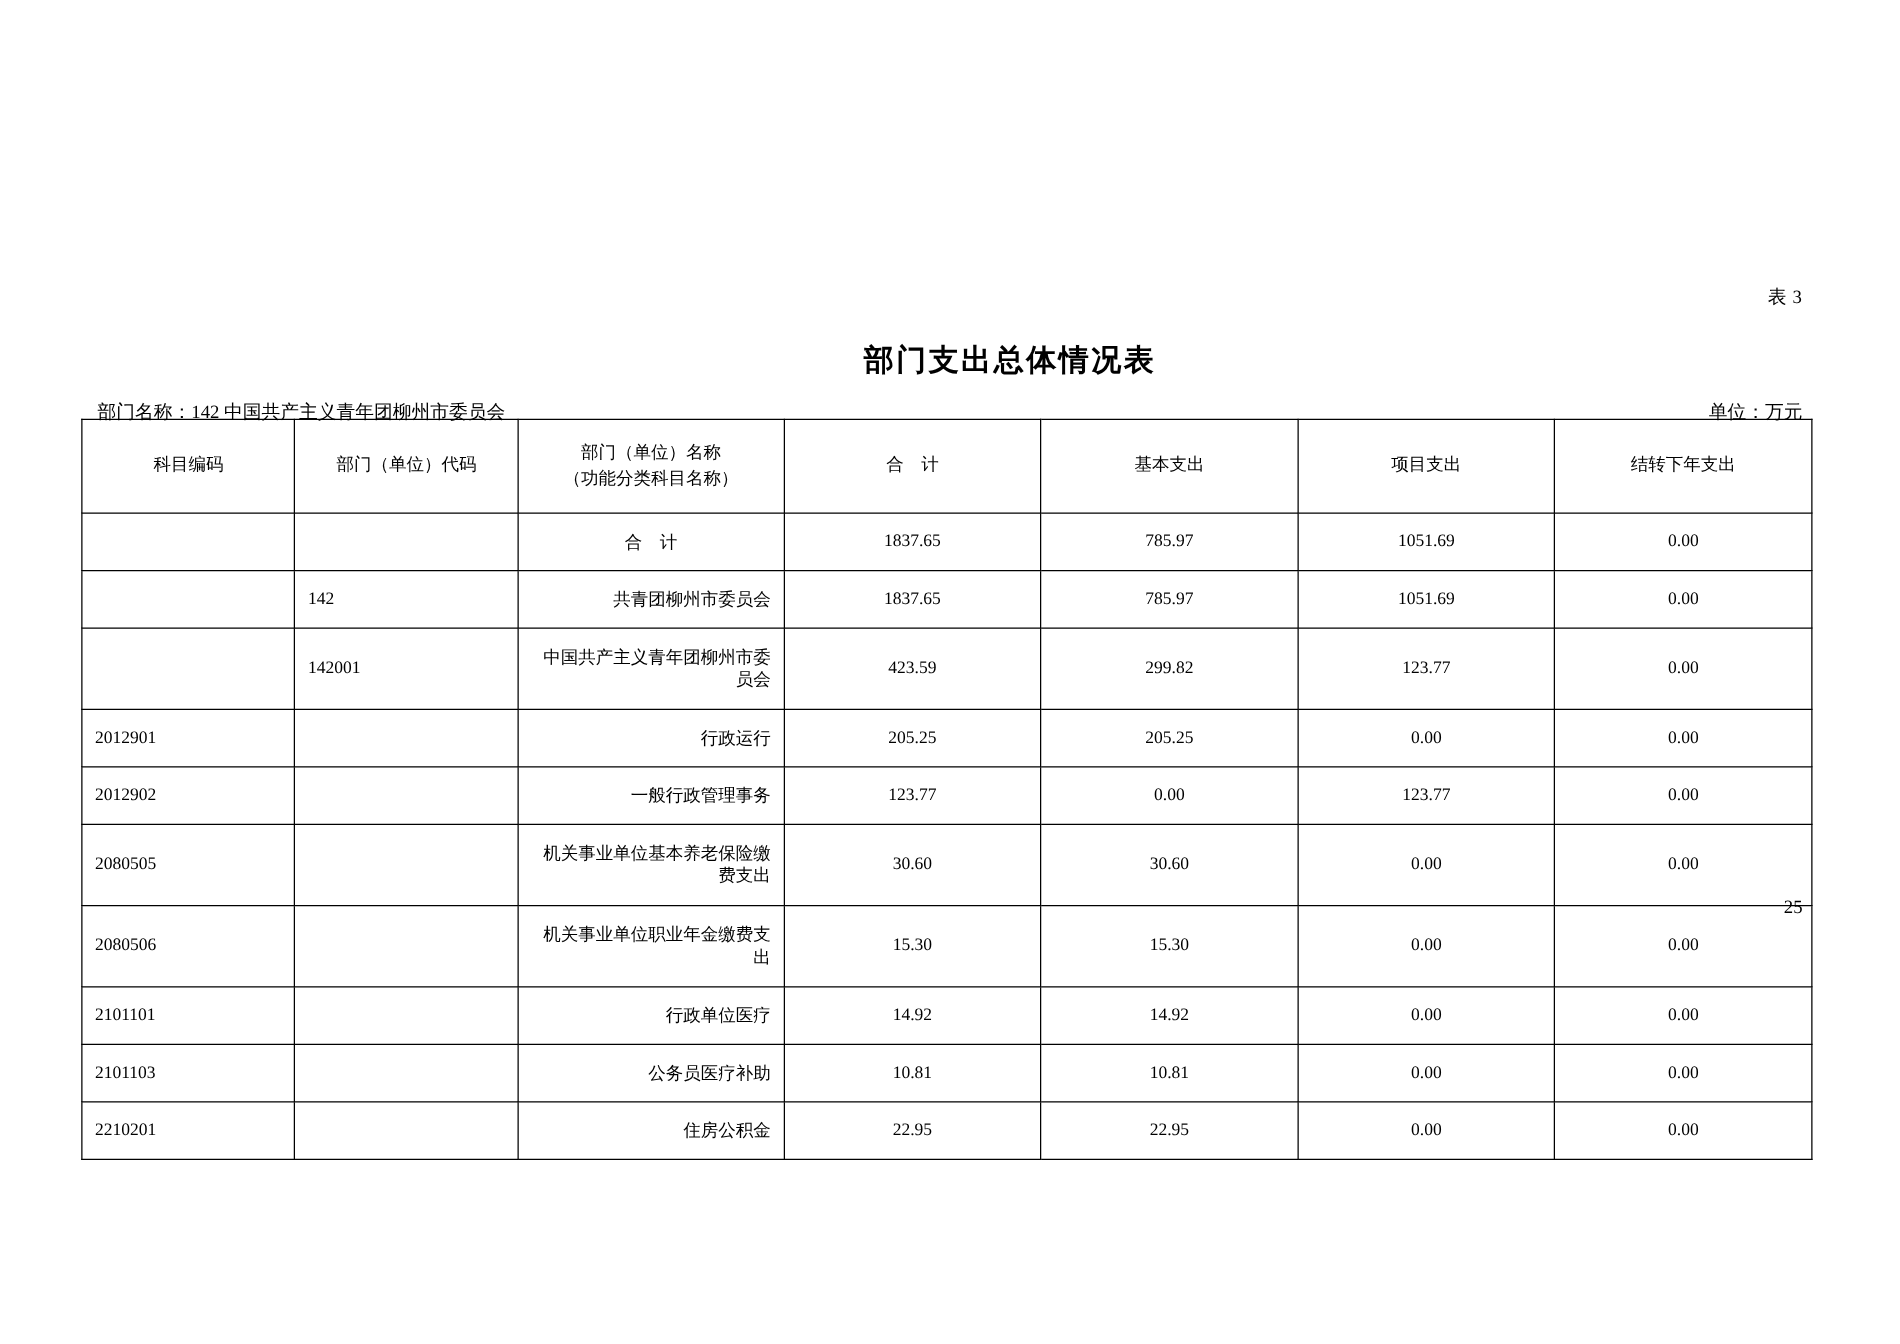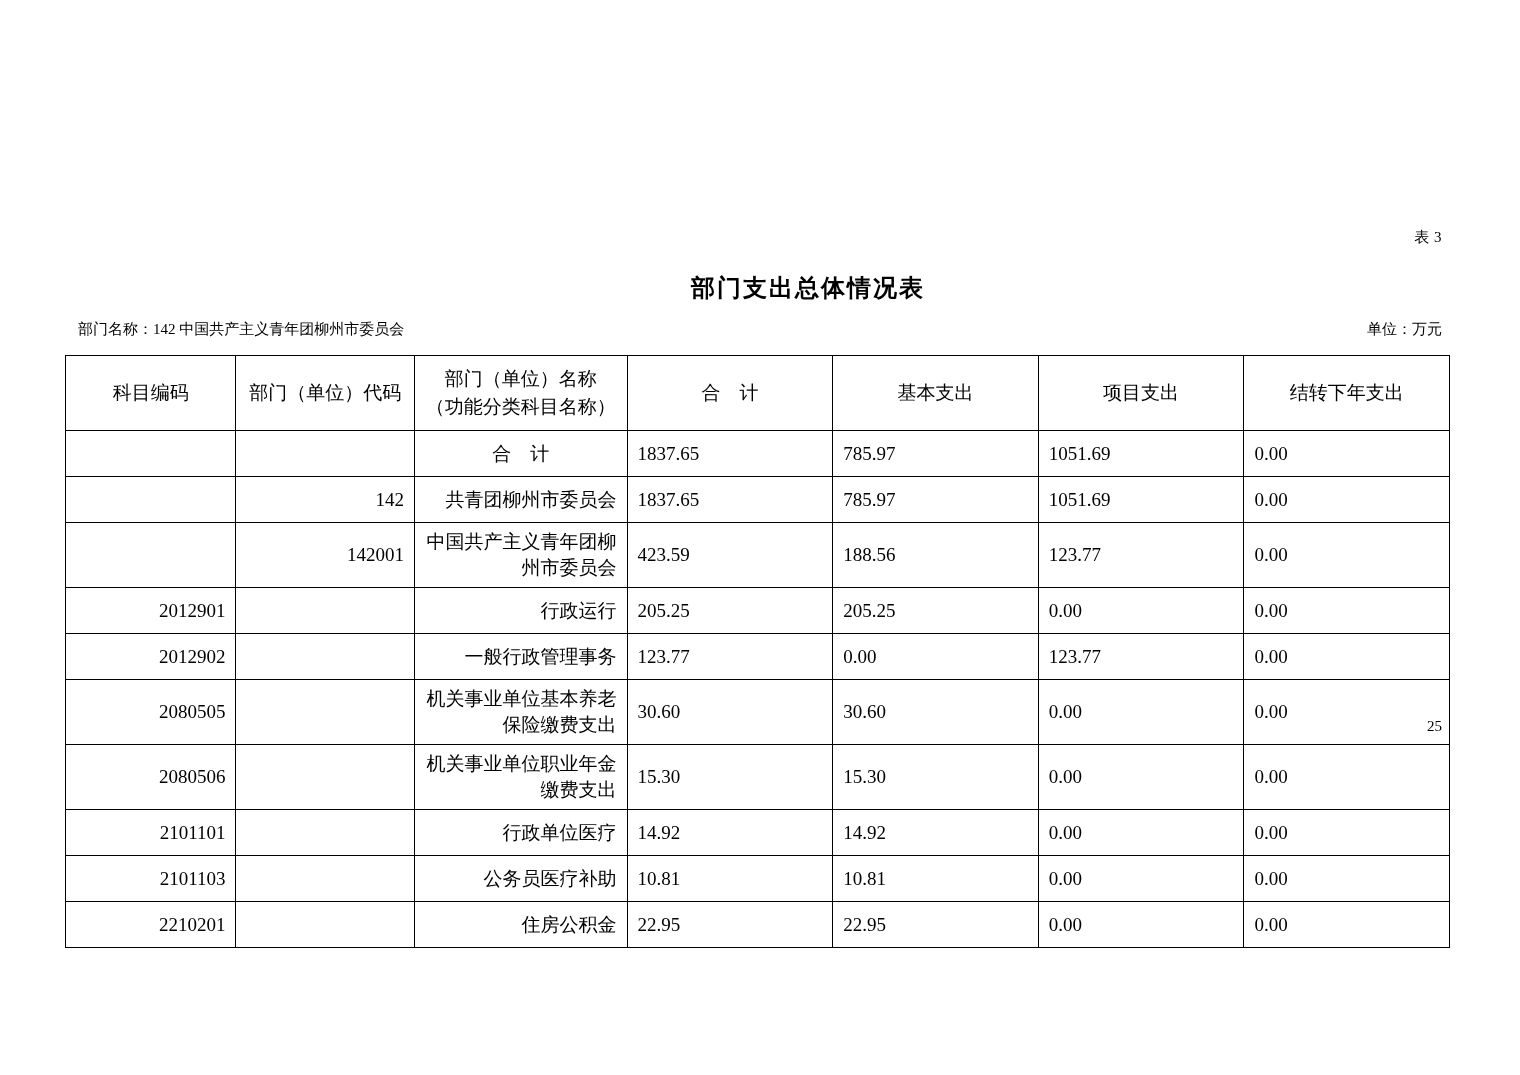--- a/index.html
+++ b/index.html
@@ -56,50 +56,50 @@
   .meta-left .dept-name-value {
   }
   .meta-right {
     position: absolute;
     right: 0;
     top: 0;
     white-space: pre;
   }
   table.budget {
     position: absolute;
-    top: 355px;
+    top: 335px;
     left: 65px;
     width: 1385px;
     border-collapse: collapse;
     table-layout: fixed;
-    font-size: 19px;
+    font-size: 14px;
   }
   table.budget td, table.budget th {
     border: 1px solid #000000;
     padding: 0 10px;
     vertical-align: middle;
     font-weight: normal;
   }
   table.budget thead td {
     text-align: center;
     height: 74px;
     line-height: 1.45;
   }
   .col-code { width: 170px; }
   .col-unitcode { width: 178px; }
   .col-unitname { width: 212px; }
   .col-total { width: 205px; }
   .col-basic { width: 205px; }
   .col-project { width: 205px; }
   .col-carry { width: 205px; }
 
-  .r-code, .r-unitcode { text-align: right; }
+  .r-code, .r-unitcode { text-align: left; }
   .r-name { text-align: right; }
   .r-name.center { text-align: center; }
-  .r-num { text-align: left; font-family: "Liberation Serif", serif; }
+  .r-num { text-align: center; font-family: "Liberation Serif", serif; }
 
   tbody td {
     height: 45px;
   }
   tbody tr.tall td {
     height: 64px;
   }
   .nm {
     display: block;
     line-height: 1.5;
@@ -167,21 +167,21 @@
           <td class="r-num">1837.65</td>
           <td class="r-num">785.97</td>
           <td class="r-num">1051.69</td>
           <td class="r-num">0.00</td>
         </tr>
         <tr class="tall">
           <td class="r-code"></td>
           <td class="r-unitcode">142001</td>
           <td class="r-name">中国共产主义青年团柳州市委员会</td>
           <td class="r-num">423.59</td>
-          <td class="r-num">188.56</td>
+          <td class="r-num">299.82</td>
           <td class="r-num">123.77</td>
           <td class="r-num">0.00</td>
         </tr>
         <tr>
           <td class="r-code">2012901</td>
           <td class="r-unitcode"></td>
           <td class="r-name">行政运行</td>
           <td class="r-num">205.25</td>
           <td class="r-num">205.25</td>
           <td class="r-num">0.00</td>

